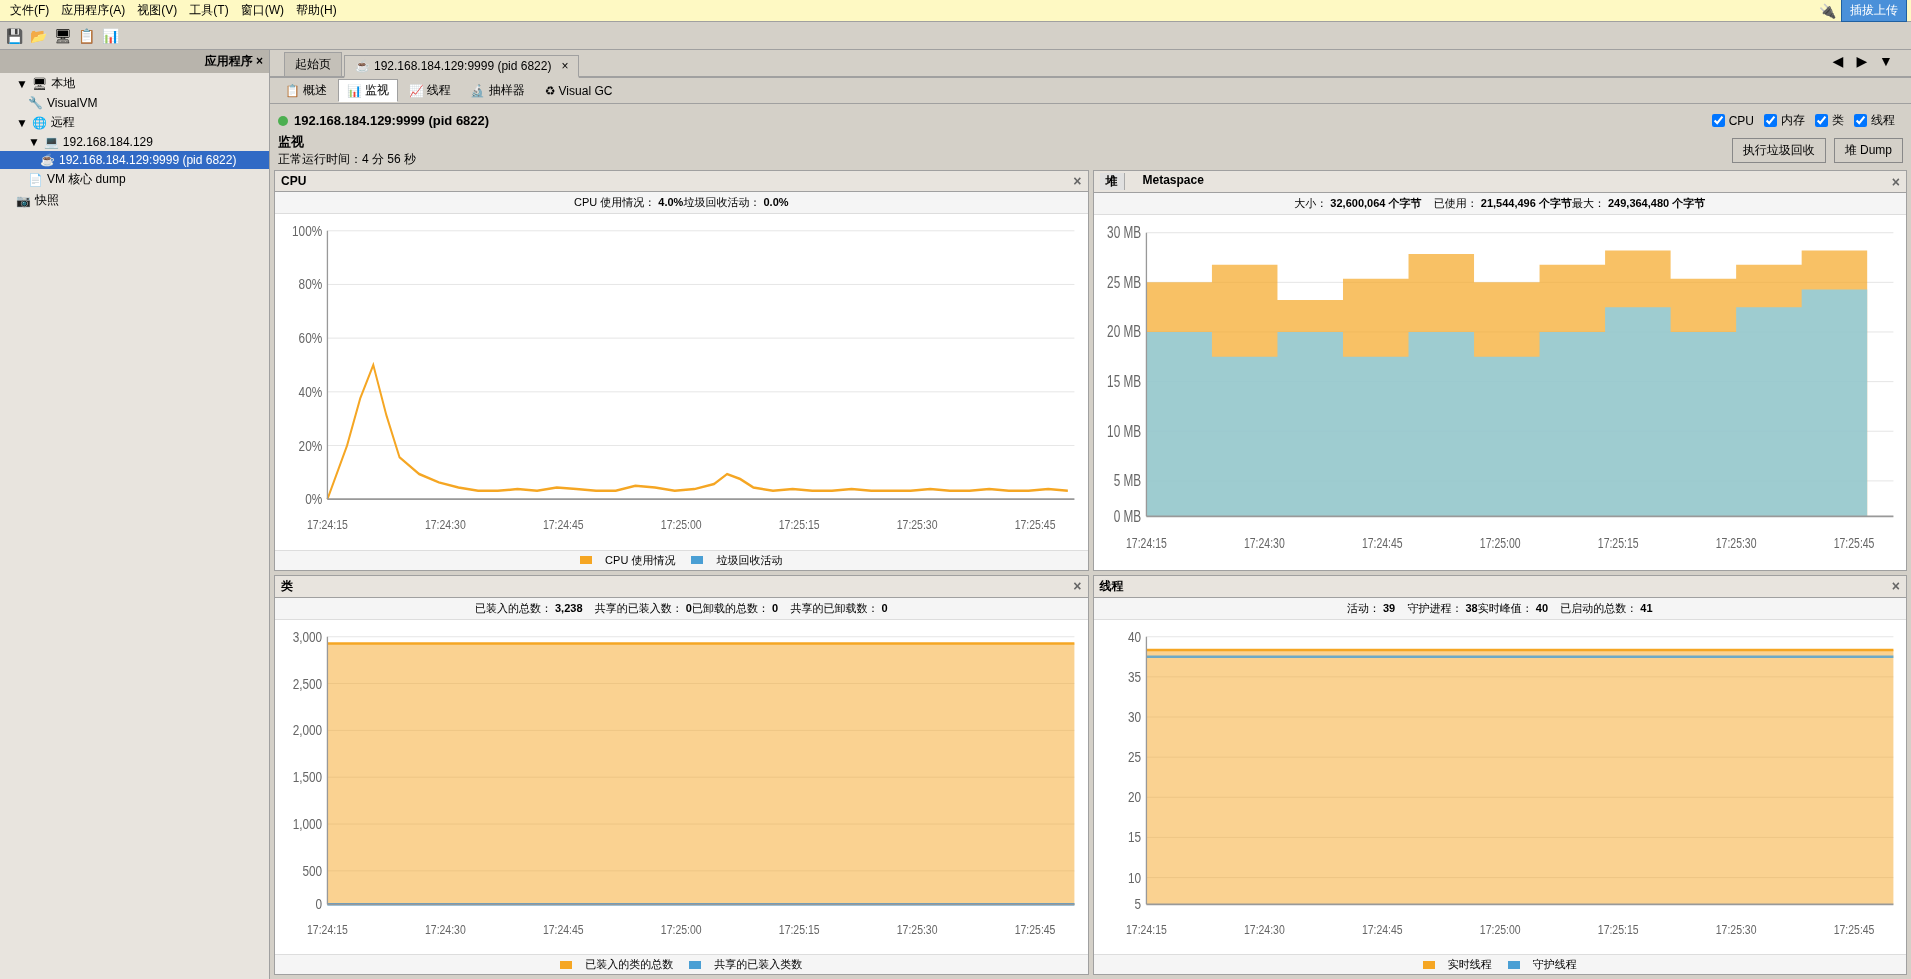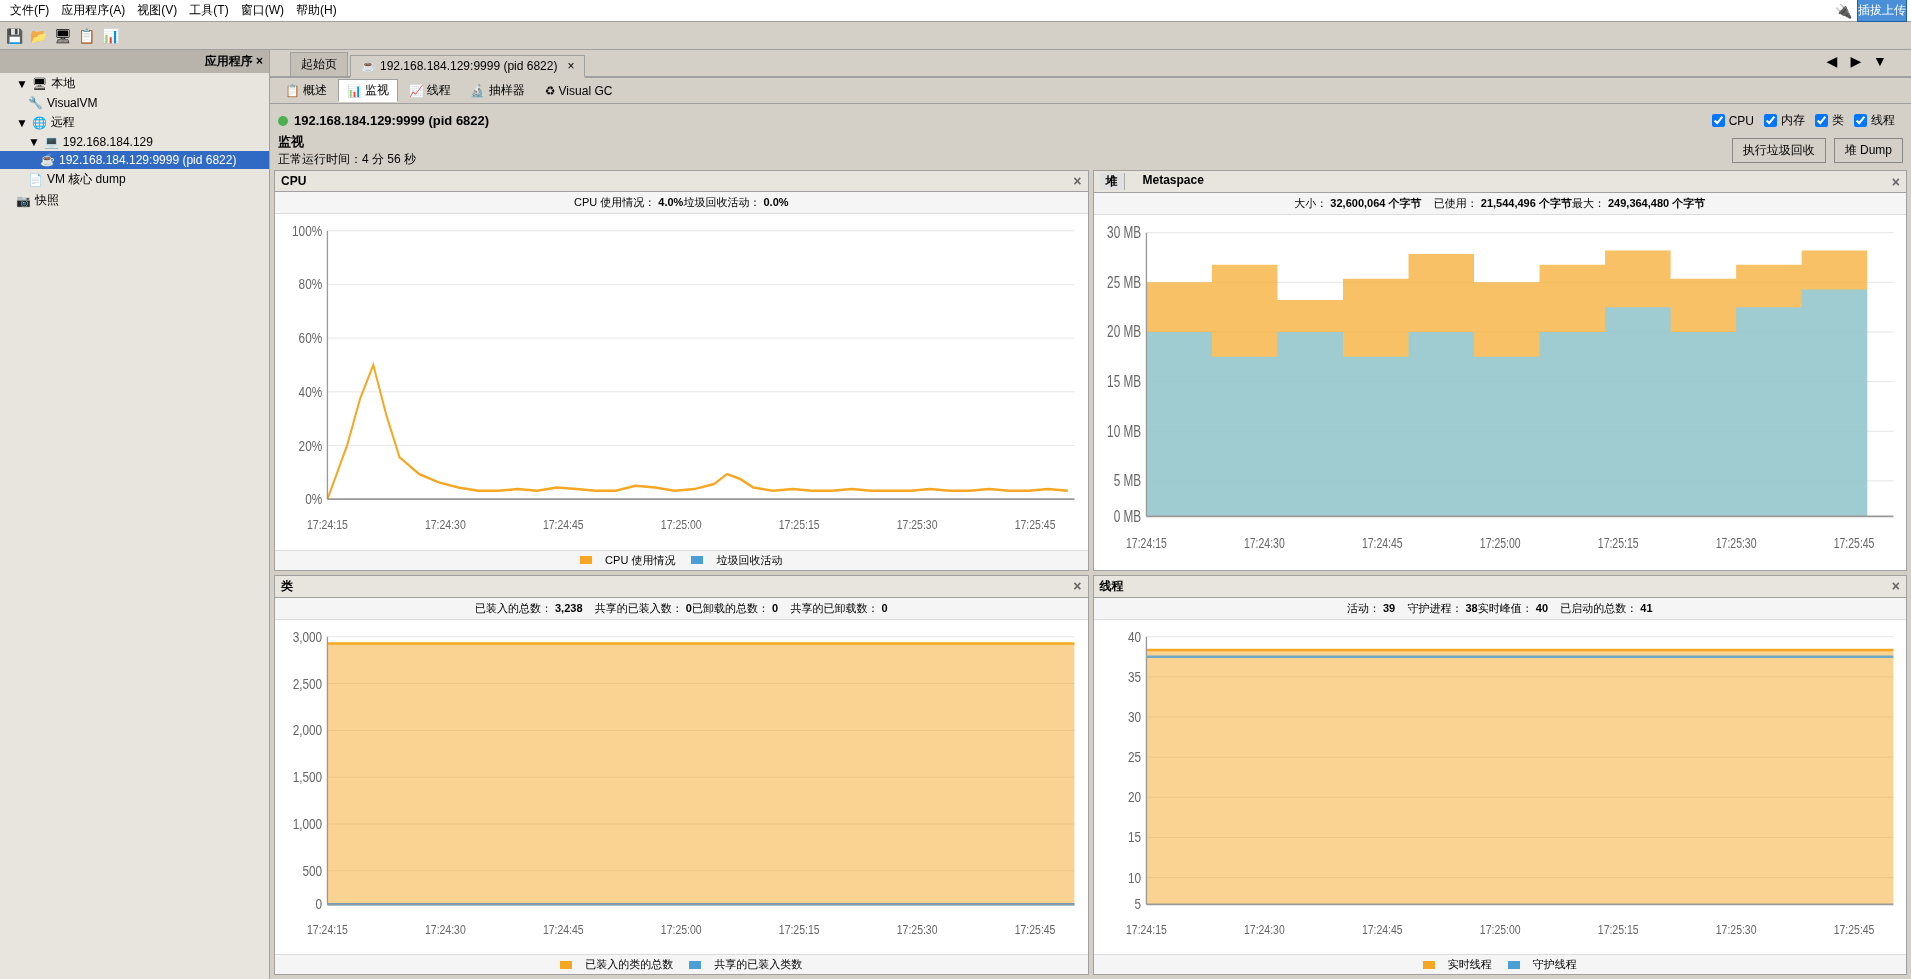--- a/index.html
+++ b/index.html
@@ -1,21 +1,21 @@
 <!DOCTYPE html>
 <html><head>
   <meta charset="utf-8">
   <style>
     * { margin: 0; padding: 0; box-sizing: border-box; }
     body { font-family: 'Microsoft YaHei', SimSun, Arial, sans-serif; font-size: 12px; background: #d4d0c8; color: #000; overflow: hidden; width: 1911px; height: 979px; }
 
     
-    .menubar { height: 22px; background: #ffffff; display: flex; align-items: center; padding: 0 4px; border-bottom: 1px solid #a0a0a0; }
+    .menubar { height: 22px; background: #fef9c3; display: flex; align-items: center; padding: 0 4px; border-bottom: 1px solid #a0a0a0; }
     .menubar-item { padding: 2px 6px; cursor: pointer; font-size: 12px; }
-    .connect-btn { margin-left: auto; background: #4a90d9; color: white; border: 1px solid #2060a0; padding: 2px 0; font-size: 12px; display: flex; align-items: center; gap: 4px; cursor: pointer; text-align: right; }
+    .connect-btn { margin-left: auto; background: #4a90d9; color: white; border: 1px solid #2060a0; padding: 2px 8px; font-size: 12px; display: flex; align-items: center; gap: 4px; cursor: pointer; text-align: right; }
 
     
     .toolbar { height: 28px; background: #d4d0c8; display: flex; align-items: center; padding: 2px 4px; border-bottom: 1px solid #a0a0a0; gap: 2px; }
     .toolbar-btn { width: 22px; height: 22px; background: #d4d0c8; border: 1px solid transparent; display: flex; align-items: center; justify-content: center; cursor: pointer; font-size: 14px; }
 
     
     .main-layout { display: flex; height: calc(979px - 50px); }
 
     
     .sidebar { width: 270px; background: #e8e4de; border-right: 1px solid #a0a0a0; overflow-y: auto; flex-shrink: 0; }
@@ -23,21 +23,21 @@
     .sidebar-item { padding: 2px 8px; cursor: pointer; font-size: 12px; display: flex; align-items: center; gap: 4px; }
     .sidebar-item.selected { background: #316ac5; color: white; }
     .sidebar-item.indent1 { padding-left: 16px; }
     .sidebar-item.indent2 { padding-left: 28px; }
     .sidebar-item.indent3 { padding-left: 40px; }
 
     
     .content { flex: 1; display: flex; flex-direction: column; overflow: hidden; }
 
     
-    .tabbar { height: 28px; background: #d4d0c8; display: flex; align-items: flex-end; padding: 0 20px; border-bottom: 2px solid #a0a0a0; }
+    .tabbar { height: 28px; background: #d4d0c8; display: flex; align-items: flex-end; padding: 0 14px; border-bottom: 2px solid #a0a0a0; }
     .tab { padding: 3px 10px; border: 1px solid #a0a0a0; border-bottom: none; background: #c4c0b8; cursor: pointer; font-size: 12px; margin-right: 2px; display: flex; align-items: center; gap: 4px; }
     .tab.active { background: #d4d0c8; border-bottom: 2px solid #d4d0c8; margin-bottom: -2px; }
 
     
     .secondary-tabs { height: 26px; background: #d4d0c8; display: flex; align-items: center; padding: 0 6px; border-bottom: 1px solid #a0a0a0; gap: 2px; }
     .sec-tab { padding: 2px 8px; border: 1px solid transparent; cursor: pointer; font-size: 12px; display: flex; align-items: center; gap: 3px; }
     .sec-tab.active { background: white; border: 1px solid #a0a0a0; border-bottom-color: white; }
 
     
     .monitor-content { flex: 1; background: #d4d0c8; padding: 4px; overflow: hidden; display: flex; flex-direction: column; }

